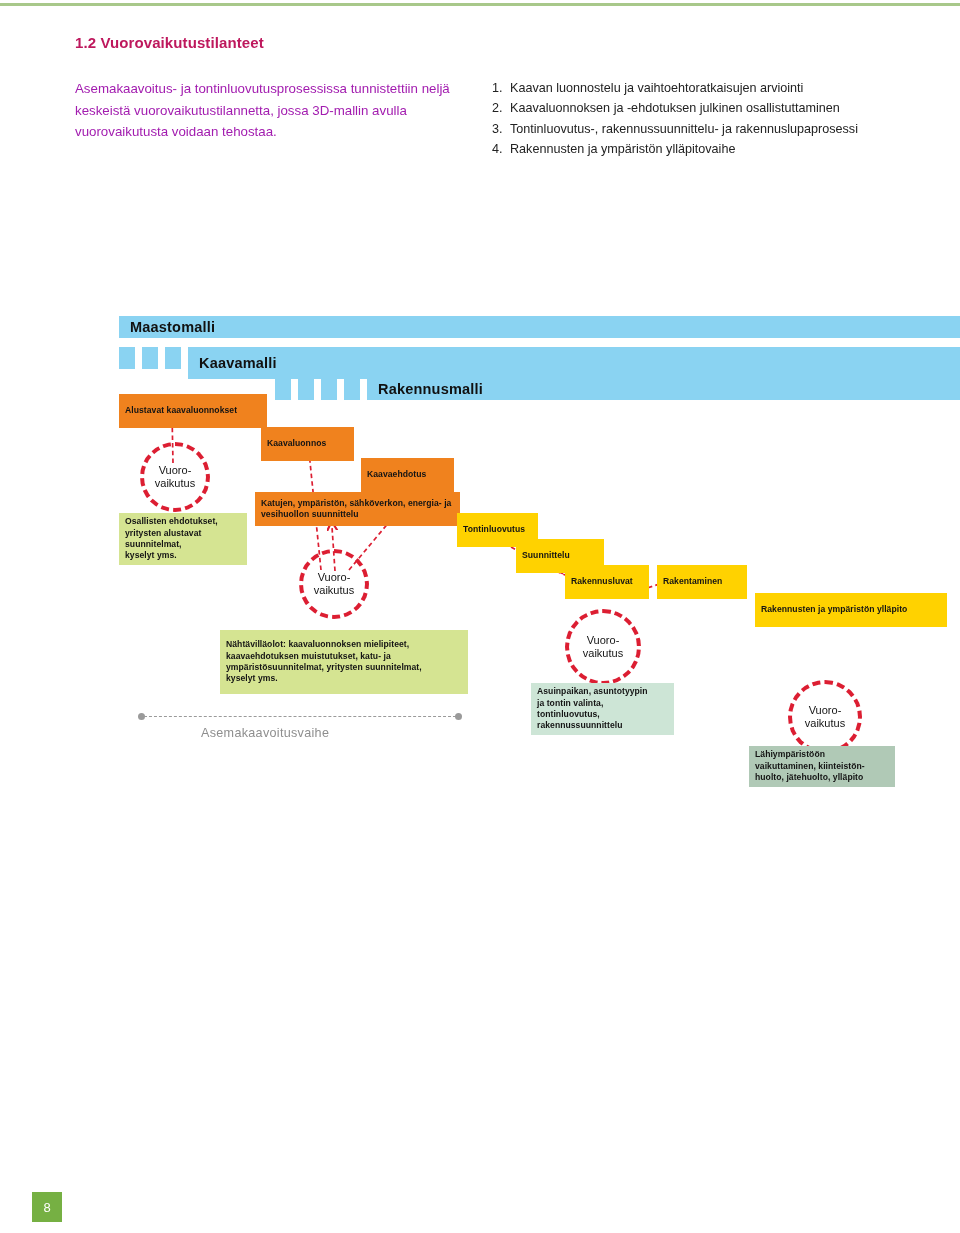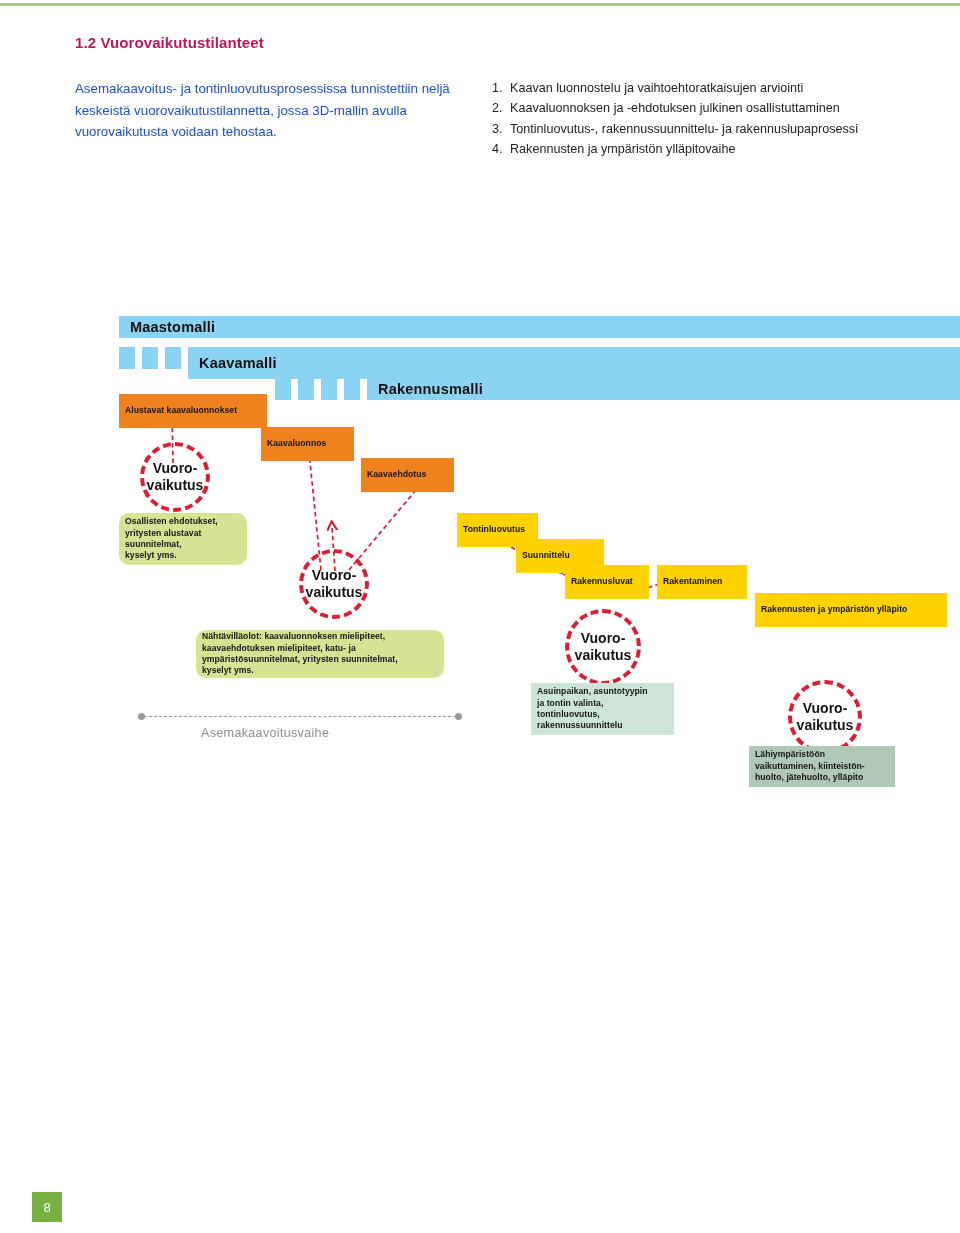--- a/index.html
+++ b/index.html
@@ -36,21 +36,21 @@
     font-weight: bold;
     color: #be185d;
     letter-spacing: .1px;
   }
   .intro-left {
     position: absolute;
     left: 75px; top: 78px;
     width: 402px;
     font-size: 13.3px;
     line-height: 1.62;
-    color: #1d4ed8;
+    color: #a21caf;
   }
   .intro-list {
     position: absolute;
     left: 492px; top: 78px;
     width: 420px;
     font-size: 12.6px;
     line-height: 1.62;
     color: #222222;
   }
   .intro-list .li {
@@ -102,36 +102,36 @@
     font-weight: bold;
     line-height: 1.32;
     color: #141414;
     display: flex;
     align-items: center;
     padding: 17px 6px;
     letter-spacing: .05px;
   }
   .nodebox.orange { background: #f0821e; }
   .nodebox.yellow { background: #ffd200; }
-  .nodebox.green  { background: #d5e492; border-radius: 10px; }
+  .nodebox.green  { background: #d5e492; }
   .nodebox.mint   { background: #cde5d6; }
   .nodebox.sage   { background: #b0c9b6; }
   .nodebox span { display: block; }
 
   .circle {
     position: absolute;
     box-sizing: border-box;
     border: 4px dashed #dc1e32;
     border-radius: 50%;
     display: flex;
     align-items: center;
     justify-content: flex-start;
     text-align: center;
-    font-size: 14px;
-    font-weight: bold;
+    font-size: 11px;
+    font-weight: normal;
     line-height: 1.2;
     color: #141414;
     background: transparent;
   }
 
   
   .phase-line {
     position: absolute;
     border-top: 1.6px dashed #9a9a9a;
     height: 0;
@@ -247,20 +247,23 @@
     </div>
 
     <div class="nodebox orange" style="left:217px; top:427px; width:93px; height:19px;">
       <span>Kaavaluonnos</span>
     </div>
 
     <div class="nodebox orange" style="left:317px; top:458px; width:93px; height:19px;">
       <span>Kaavaehdotus</span>
     </div>
 
+    <div class="nodebox orange" style="left:211px; top:492px; width:205px; height:28px;">
+      <span>Katujen, ympäristön, sähköverkon, energia-  ja vesihuollon suunnittelu</span>
+    </div>
 
     <div class="nodebox yellow" style="left:413px; top:513px; width:81px; height:19px;">
       <span>Tontinluovutus</span>
     </div>
 
     <div class="nodebox yellow" style="left:472px; top:539px; width:88px; height:19px;">
       <span>Suunnittelu</span>
     </div>
 
     <div class="nodebox yellow" style="left:521px; top:565px; width:84px; height:27px;">
@@ -305,24 +308,24 @@
 
     <div class="nodebox green" style="left:75px; top:513px; width:128px; height:52px; align-items:center;">
       <div>
         <span>Osallisten ehdotukset,</span>
         <span>yritysten alustavat</span>
         <span>suunnitelmat,</span>
         <span>kyselyt yms.</span>
       </div>
     </div>
 
-    <div class="nodebox green" style="left:152px; top:630px; width:248px; height:48px; align-items:center;">
+    <div class="nodebox green" style="left:176px; top:630px; width:248px; height:64px; align-items:center;">
       <div>
         <span>Nähtävilläolot: kaavaluonnoksen mielipiteet,</span>
-        <span>kaavaehdotuksen mielipiteet, katu- ja</span>
+        <span>kaavaehdotuksen muistutukset, katu- ja</span>
         <span>ympäristösuunnitelmat, yritysten suunnitelmat,</span>
         <span>kyselyt yms.</span>
       </div>
     </div>
 
     <div class="nodebox mint" style="left:487px; top:683px; width:143px; height:52px; align-items:center;">
       <div>
         <span>Asuinpaikan, asuntotyypin</span>
         <span>ja tontin valinta,</span>
         <span>tontinluovutus,</span>

